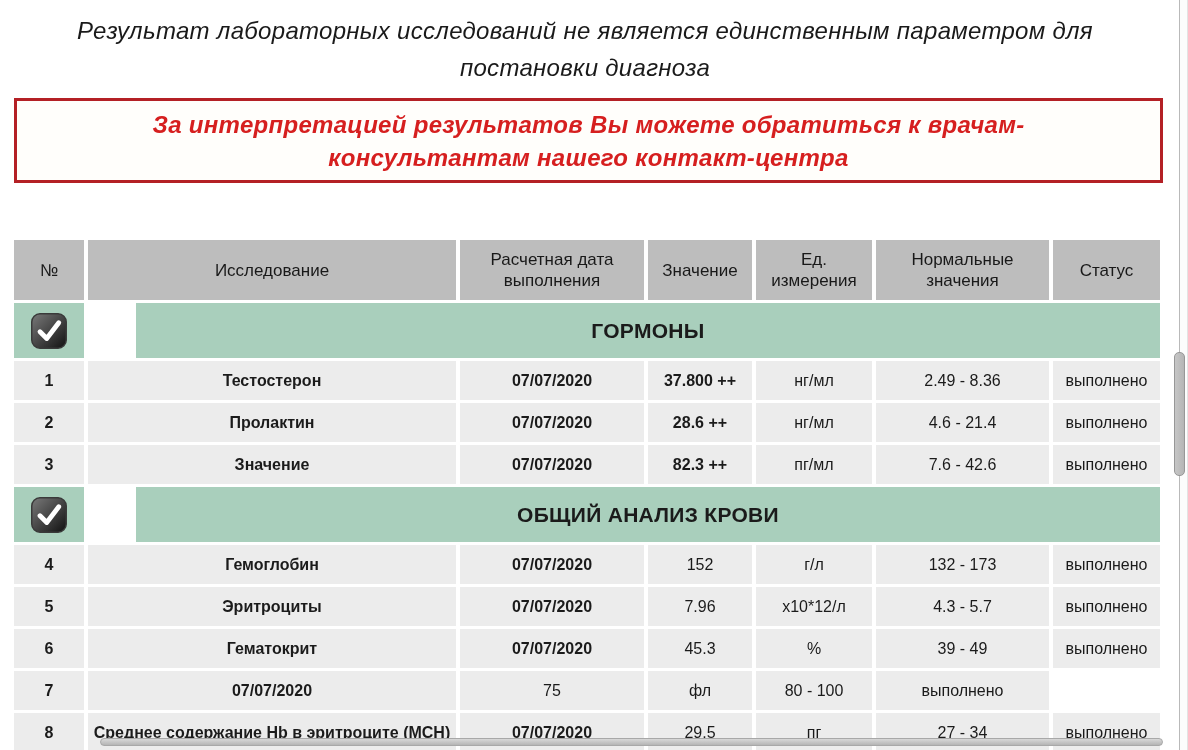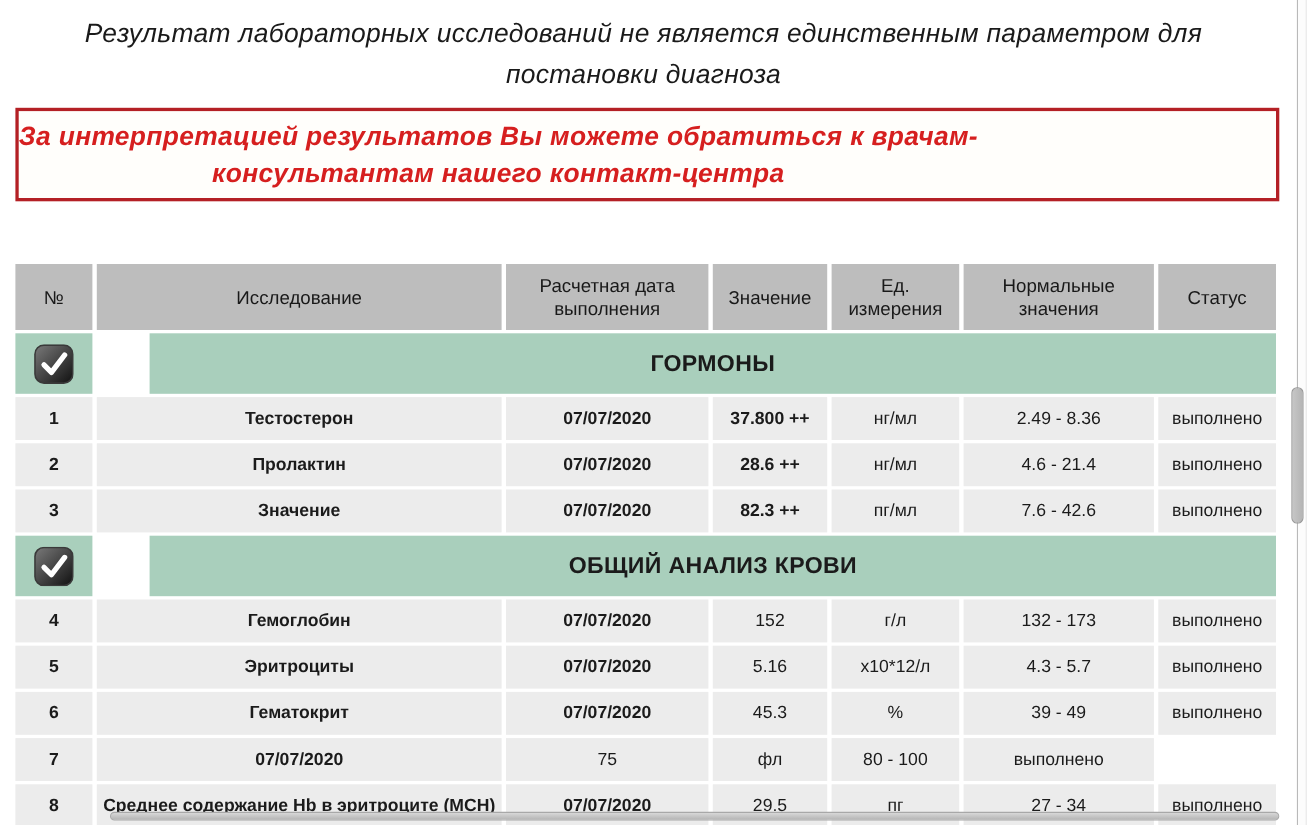--- a/index.html
+++ b/index.html
@@ -20,21 +20,21 @@
   .disclaimer{
     position:absolute;top:12px;left:0;width:1170px;
     text-align:center;font-style:italic;font-size:24px;line-height:37px;
     letter-spacing:.3px;white-space:pre-line;color:#1a1a1a;
   }
 
   
   .notice-box{
     position:absolute;top:98px;left:14px;width:1149px;height:85px;
     border:3px solid var(--red-border);background:#fffefb;
-    display:flex;align-items:center;justify-content:flex-start;
+    display:flex;align-items:center;justify-content:center;
   }
   .notice-text{
     text-align:center;font-style:italic;font-weight:bold;font-size:24px;
     line-height:33px;letter-spacing:.3px;white-space:pre-line;color:var(--red-text);
   }
 
   
   .table{position:absolute;top:240px;left:14px;width:1146px;
     display:flex;flex-direction:column;gap:3px;}
   .grid{display:grid;grid-template-columns:70px 368px 184px 104px 116px 173px 107px;
@@ -164,21 +164,21 @@
     <div class="cell value-cell">152</div>
     <div class="cell unit-cell">г/л</div>
     <div class="cell range-cell">132 - 173</div>
     <div class="cell status-cell">выполнено</div>
   </div>
 
   <div class="grid data-row">
     <div class="cell num-cell">5</div>
     <div class="cell name-cell">Эритроциты</div>
     <div class="cell date-cell">07/07/2020</div>
-    <div class="cell value-cell">5.16</div>
+    <div class="cell value-cell">7.96</div>
     <div class="cell unit-cell">х10*12/л</div>
     <div class="cell range-cell">4.3 - 5.7</div>
     <div class="cell status-cell">выполнено</div>
   </div>
 
   <div class="grid data-row">
     <div class="cell num-cell">6</div>
     <div class="cell name-cell">Гематокрит</div>
     <div class="cell date-cell">07/07/2020</div>
     <div class="cell value-cell">45.3</div>

